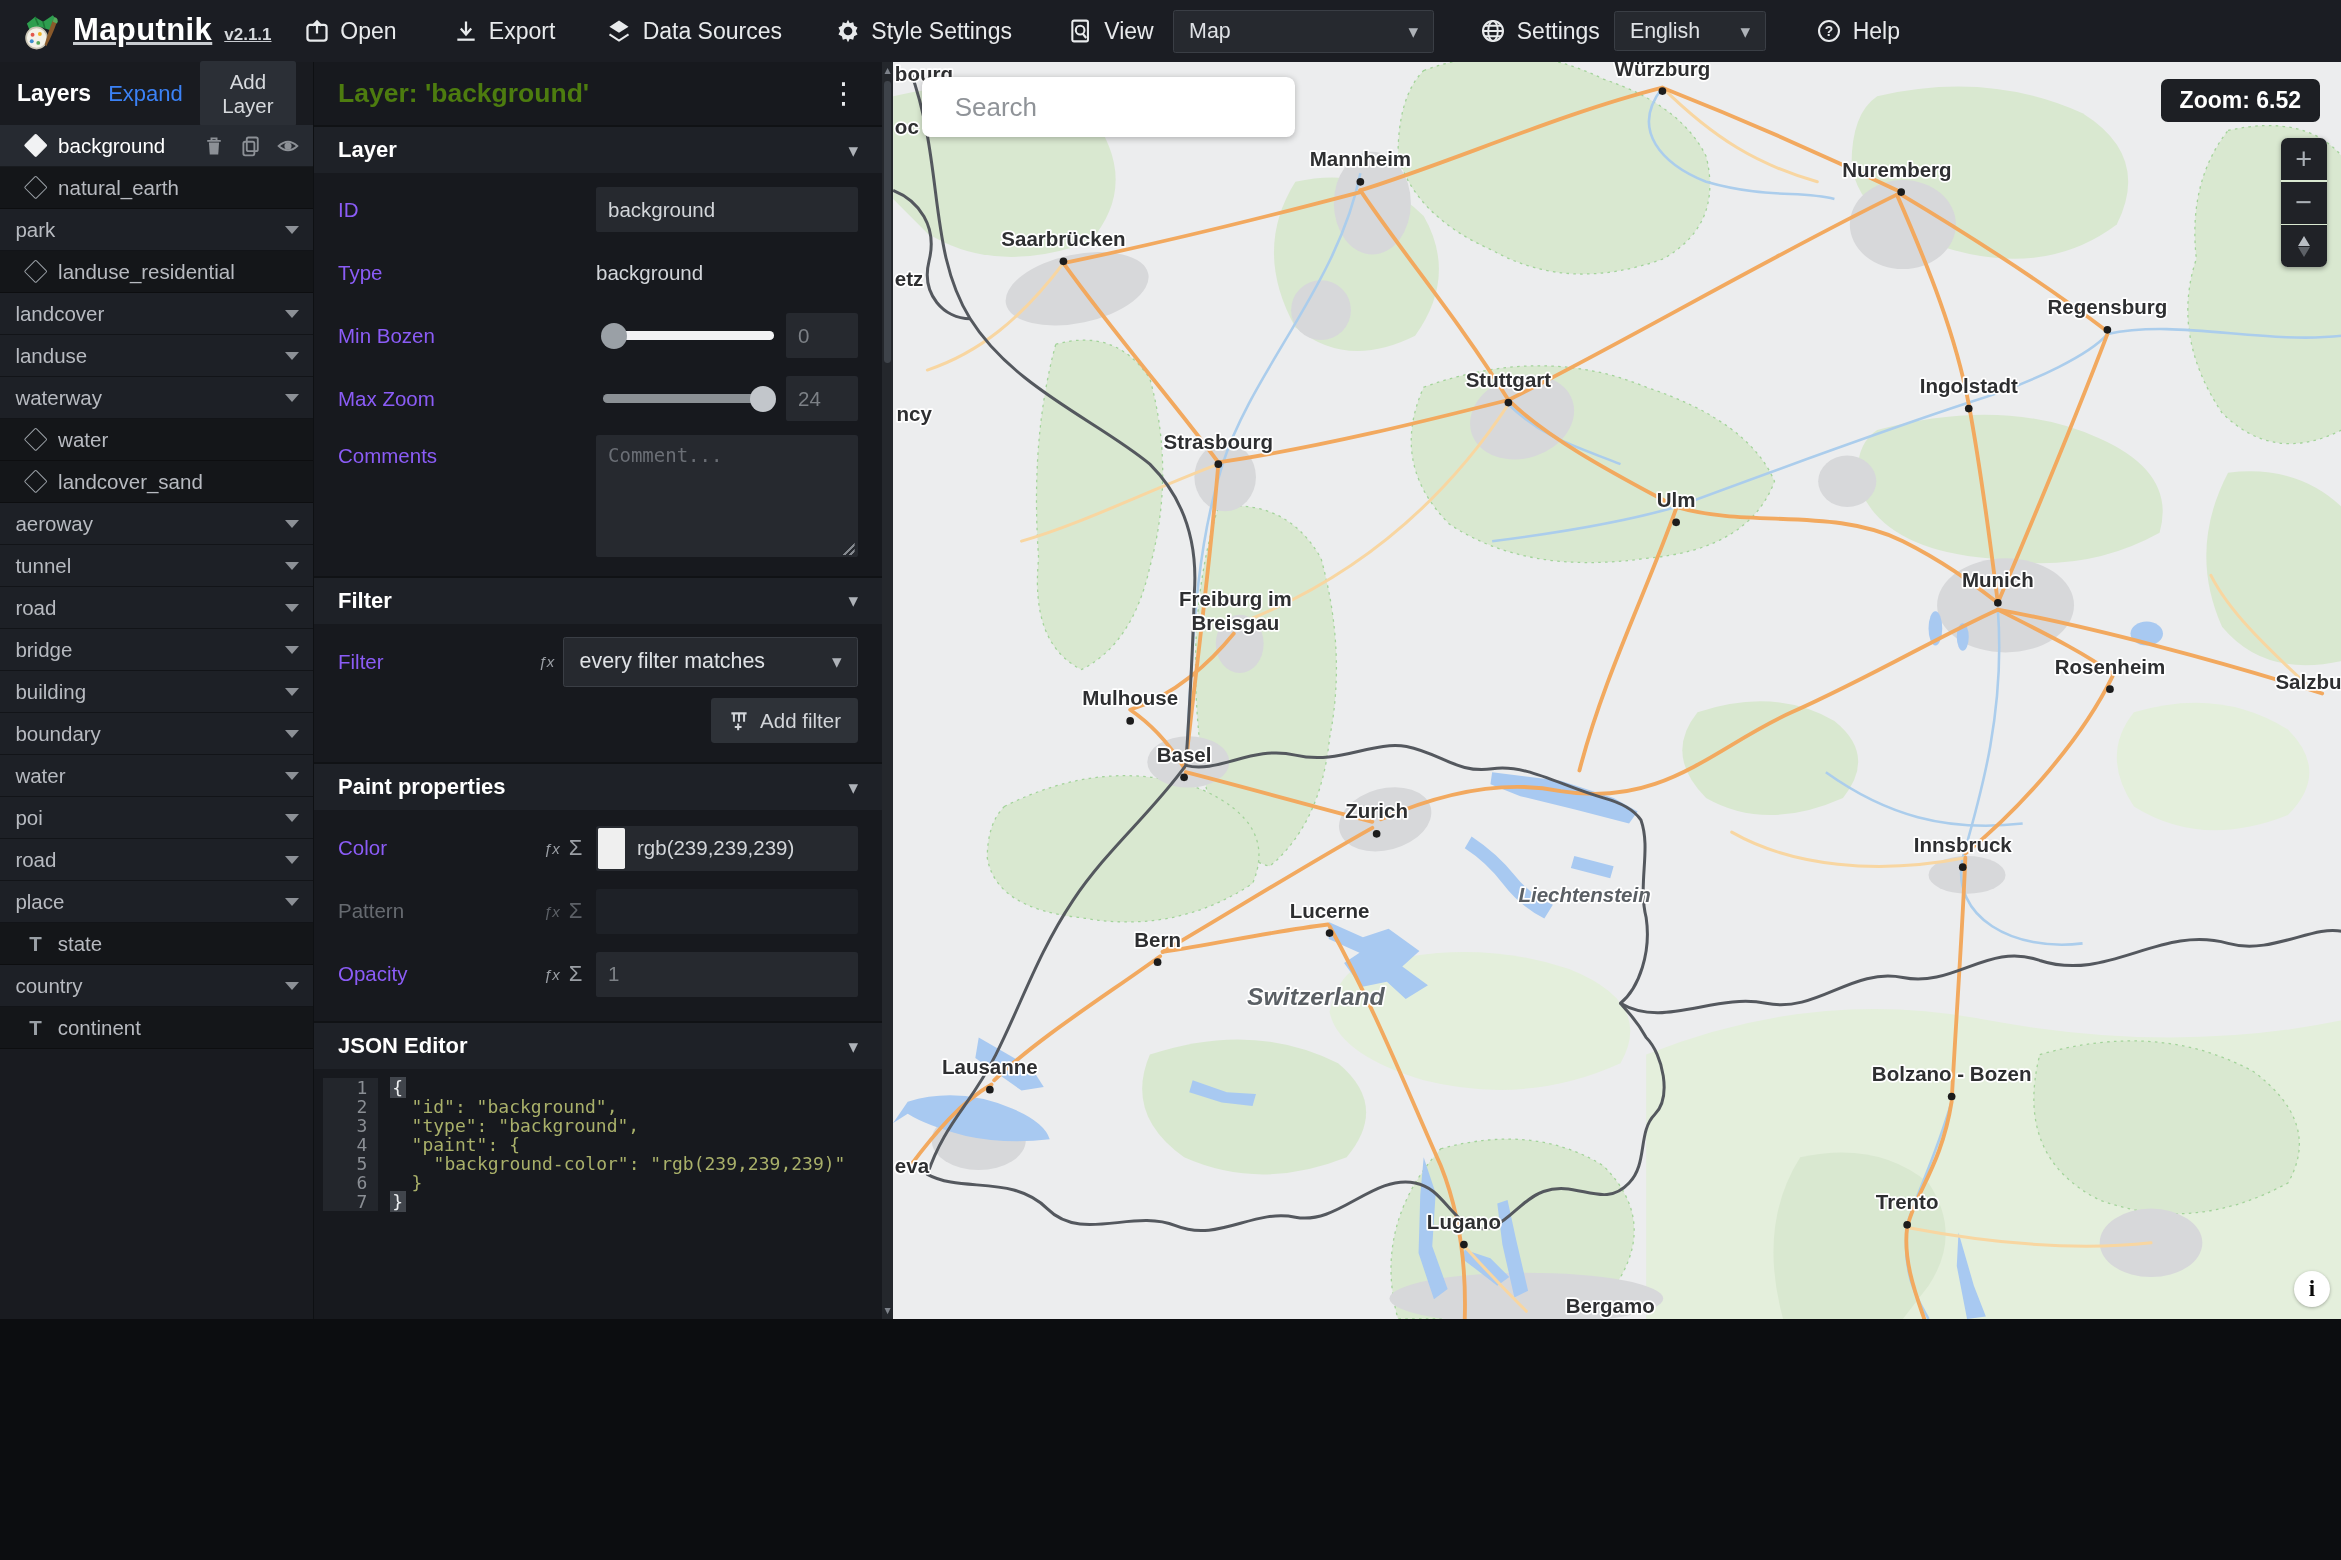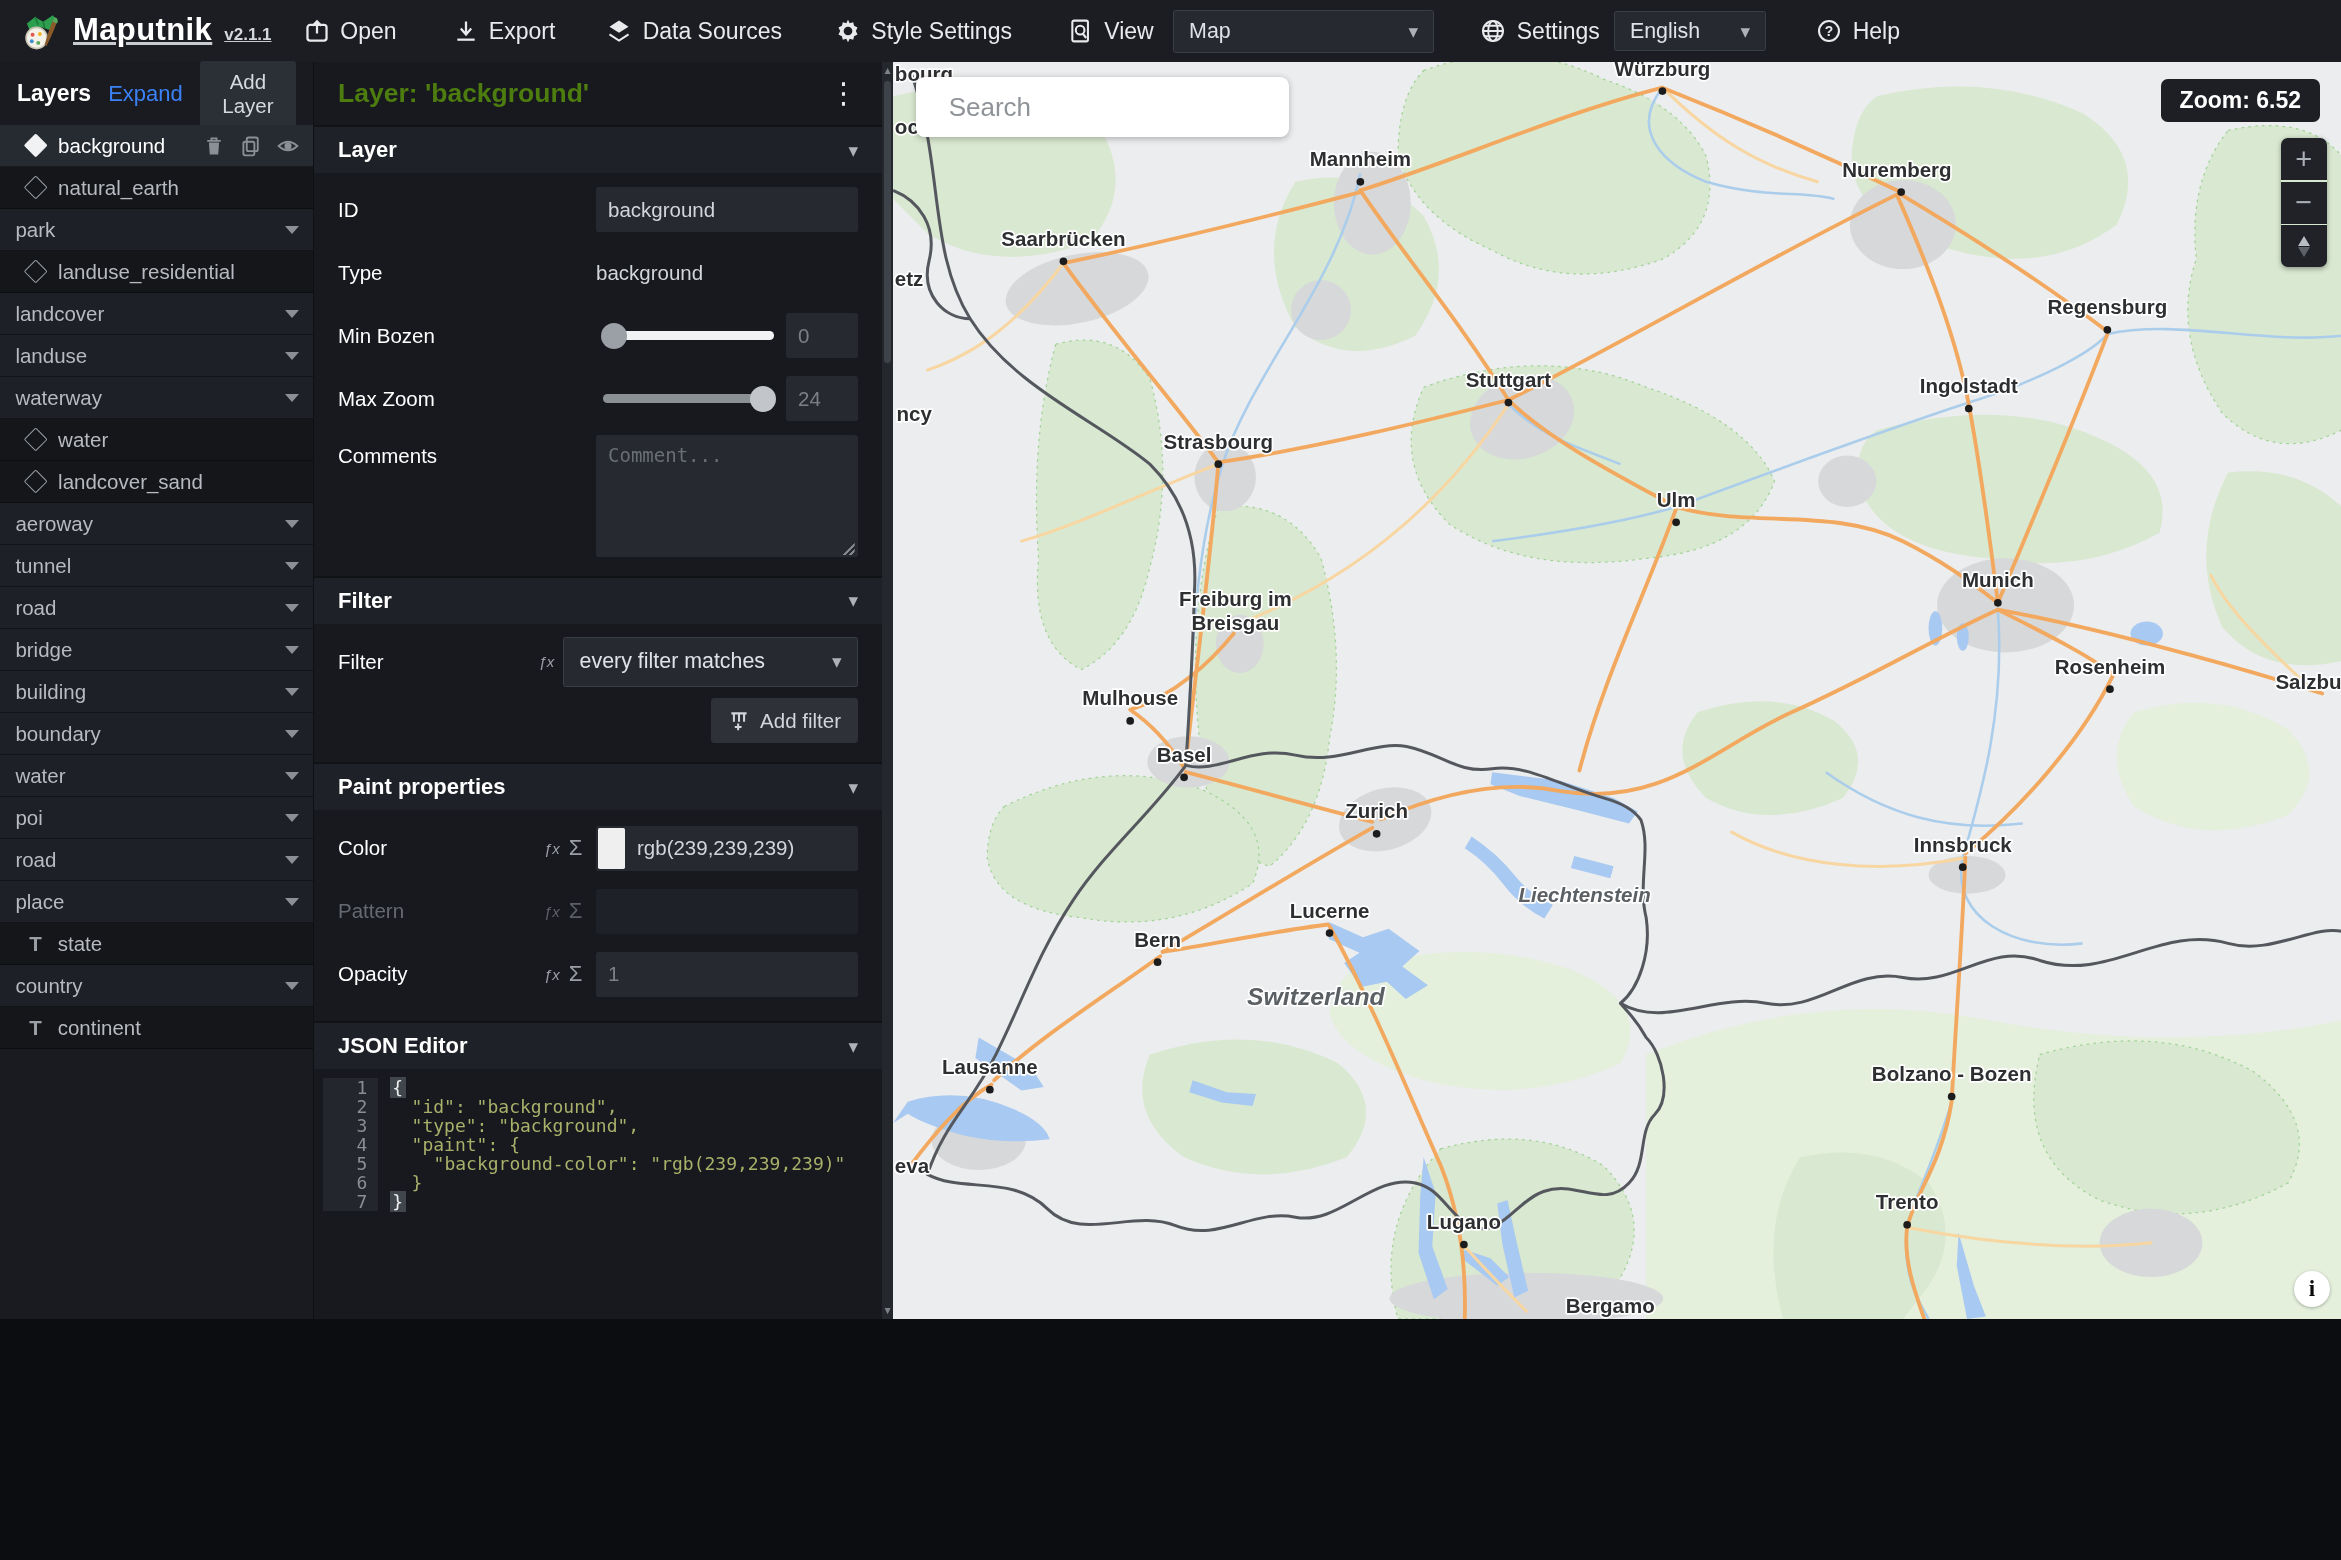--- a/index.html
+++ b/index.html
@@ -43,21 +43,21 @@
   .acts svg{width:22px;height:22px;display:block;}
   
   .panel{width:568px;flex:none;background:#17191e;display:flex;flex-direction:column;overflow:hidden;}
   .p-head{height:63px;flex:none;display:flex;align-items:center;padding:0 24px;}
   .p-title{font-size:26.5px;font-weight:bold;color:#4d7c0f;flex:1;}
   .kebab{font-size:29px;color:#e8eaed;letter-spacing:0;cursor:pointer;line-height:.6;}
   .sect-h{height:46px;flex:none;background:#1e2127;display:flex;align-items:center;padding:0 24px;
           border-top:2.6px solid #101215;cursor:pointer;}
   .sect-h .st{font-size:22px;font-weight:bold;color:#ffffff;flex:1;}
   .frow{display:flex;align-items:center;height:63px;padding:0 24px;flex:none;}
-  .frow .flabel{flex:1;font-size:20.5px;color:#ffffff;}
+  .frow .flabel{flex:1;font-size:20.5px;color:#8b5cf6;}
   .frow.dim .flabel{color:#666a70;}
   .ctl{width:262px;flex:none;}
   .inp{width:262px;height:45px;background:#26292f;border:none;border-radius:2.6px;color:#d2d5d9;
        font-size:20.5px;padding:0 12px;box-sizing:border-box;font-family:inherit;}
   .inp::placeholder{color:#7c8086;}
   .plain-val{font-size:20.5px;color:#d2d5d9;width:262px;}
   .fx{font-size:15px;color:#9b9fa5;font-style:italic;margin-right:9px;}
   .sigma{font-size:22px;color:#9b9fa5;margin-right:13.7px;font-style:normal;}
   .frow.dim .fx,.frow.dim .sigma{color:#5c6066;}
   .slider{width:171px;height:8.6px;border-radius:4.3px;position:relative;flex:none;margin-right:12px;}
@@ -92,21 +92,21 @@
   .jbrace{background:#41454c;color:#eceef0;padding:0 2.6px;}
   
   .scrollcol{width:11px;flex:none;background:#24272c;position:relative;}
   .scrollcol .sc-up,.scrollcol .sc-dn{position:absolute;left:0;width:11px;height:13.7px;color:#7d828a;
       font-size:10.3px;line-height:13.7px;text-align:center;}
   .sc-up{top:1.7px;} .sc-dn{bottom:1.7px;}
   .sc-thumb{position:absolute;left:1.7px;top:19px;width:7.7px;height:282px;background:#3e434a;border-radius:3.4px;}
   
   .map{flex:1;position:relative;background:#ecedee;overflow:hidden;}
   .map svg.basemap{position:absolute;inset:0;display:block;}
-  .searchbox{position:absolute;left:23px;top:15.4px;width:373px;height:60px;background:#ffffff;border-radius:8.6px;
+  .searchbox{position:absolute;left:29px;top:15.4px;width:373px;height:60px;background:#ffffff;border-radius:8.6px;
              box-shadow:0 1.7px 6.8px rgba(0,0,0,.25);display:flex;align-items:center;padding:0 17px;gap:13.7px;box-sizing:border-box;}
   .searchbox input{border:none;outline:none;flex:1;font-size:26px;color:#333;font-family:inherit;background:transparent;}
   .searchbox input::placeholder{color:#8f9398;}
   .zoombadge{position:absolute;right:22px;top:17px;height:43px;background:#1d1f24;border-radius:6.8px;
              color:#ffffff;font-size:23px;font-weight:bold;display:flex;align-items:center;padding:0 19px;}
   .mapctl{position:absolute;right:15.4px;top:76px;width:46px;border-radius:6.8px;overflow:hidden;
           box-shadow:0 1.7px 5.1px rgba(0,0,0,.35);display:flex;flex-direction:column;gap:1.7px;}
   .mapctl button{width:46px;height:42px;background:#202227;border:none;color:#aab0b6;font-size:29px;
                  cursor:pointer;display:flex;align-items:center;justify-content:center;font-family:inherit;padding:0;}
   .cmp{display:flex;flex-direction:column;align-items:center;gap:1.7px;}

